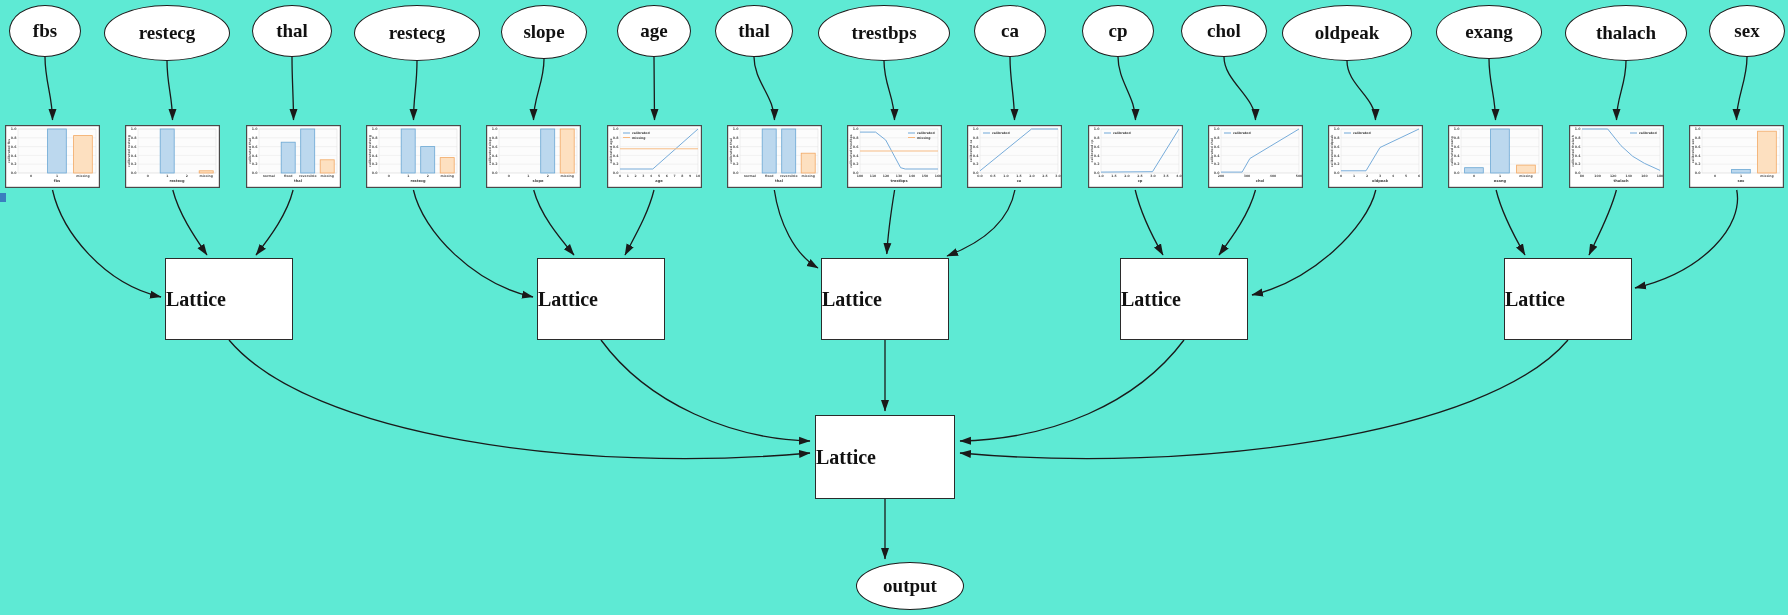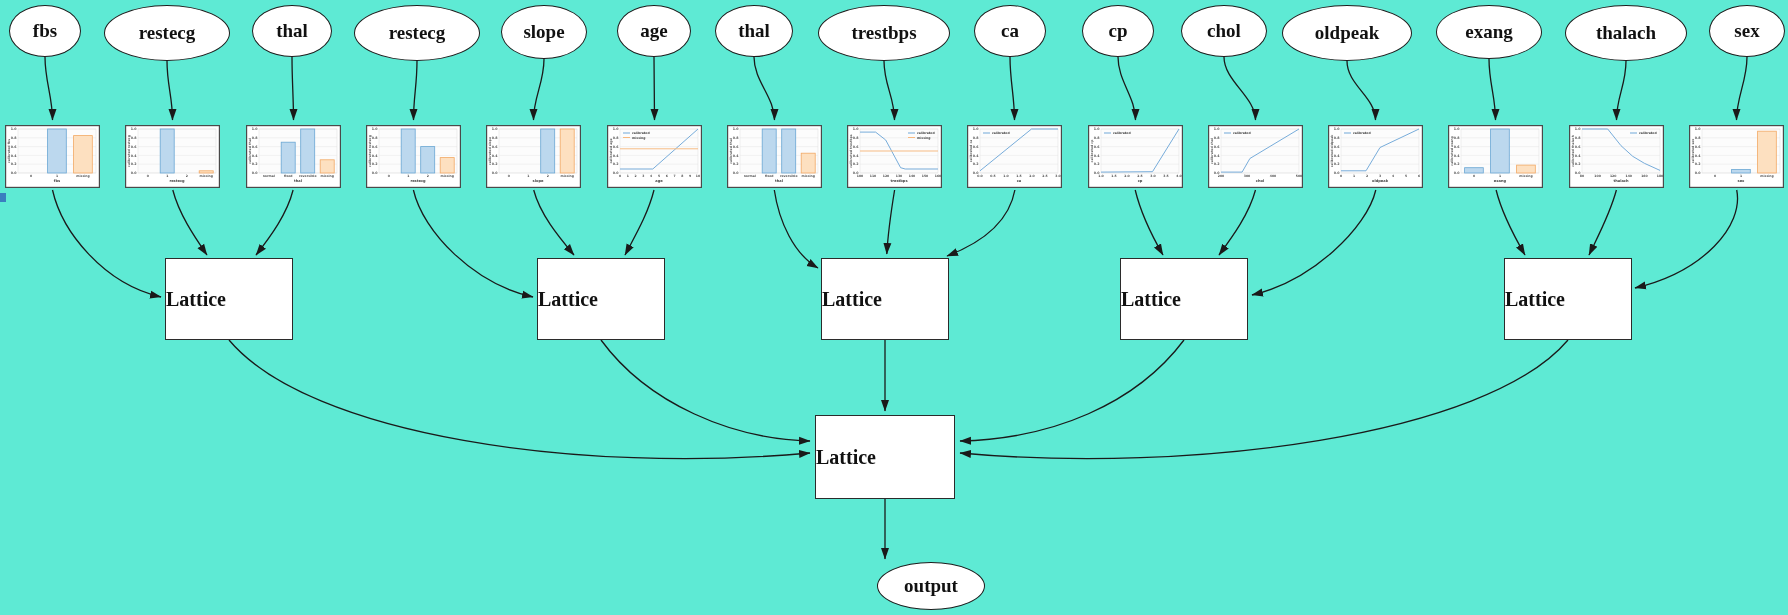--- a/index.html
+++ b/index.html
@@ -544,17 +544,17 @@
       <div class="node-box" style="left:1120px;top:258px;width:128px;height:82px;">
           <span>Lattice</span>
         </div>
       <div class="node-box" style="left:1504px;top:258px;width:128px;height:82px;">
           <span>Lattice</span>
         </div>
     </div>
   <div class="node-box" style="left:815px;top:415px;width:140px;height:84px;">
     <span>Lattice</span>
   </div>
-  <div class="node-ellipse" style="left:877px;top:562px;width:108px;height:48px;">
+  <div class="node-ellipse" style="left:856px;top:562px;width:108px;height:48px;">
     <span>output</span>
   </div>
   <div id="artifact"></div>
 </div>
 
 </body></html>

